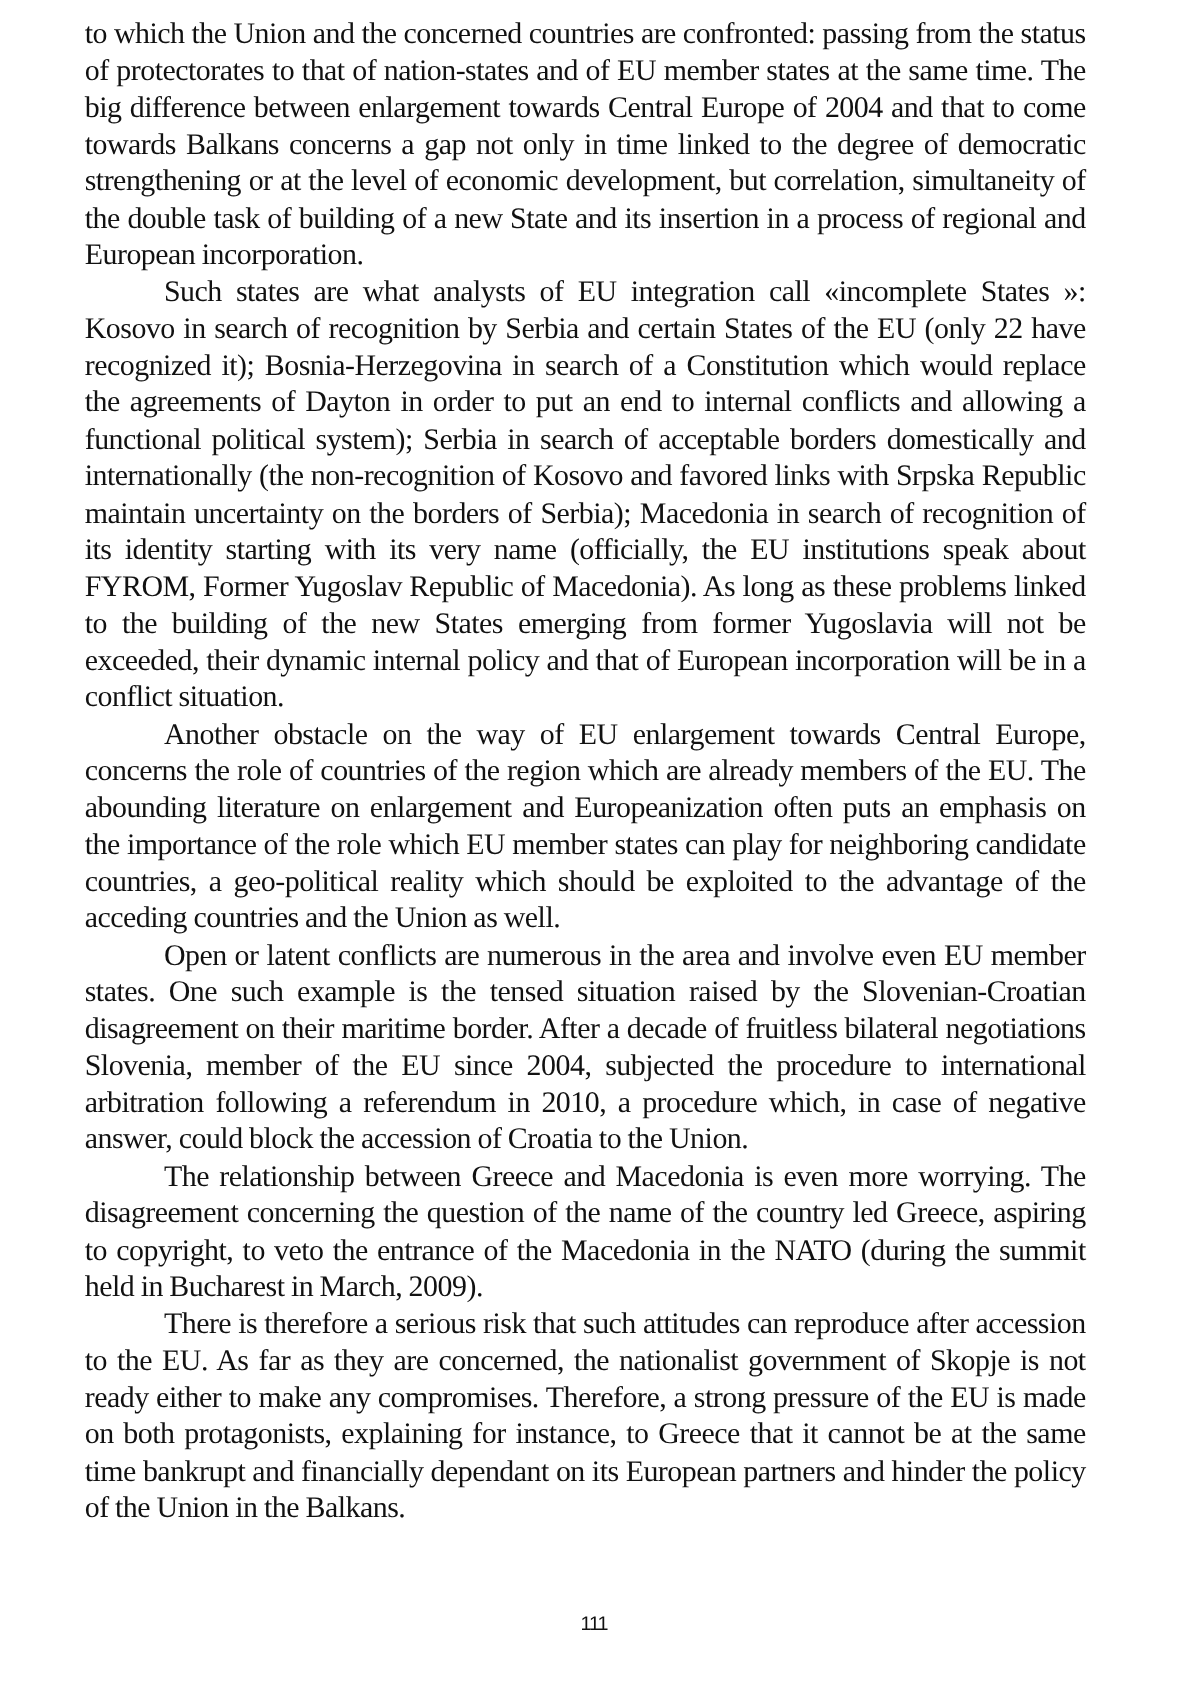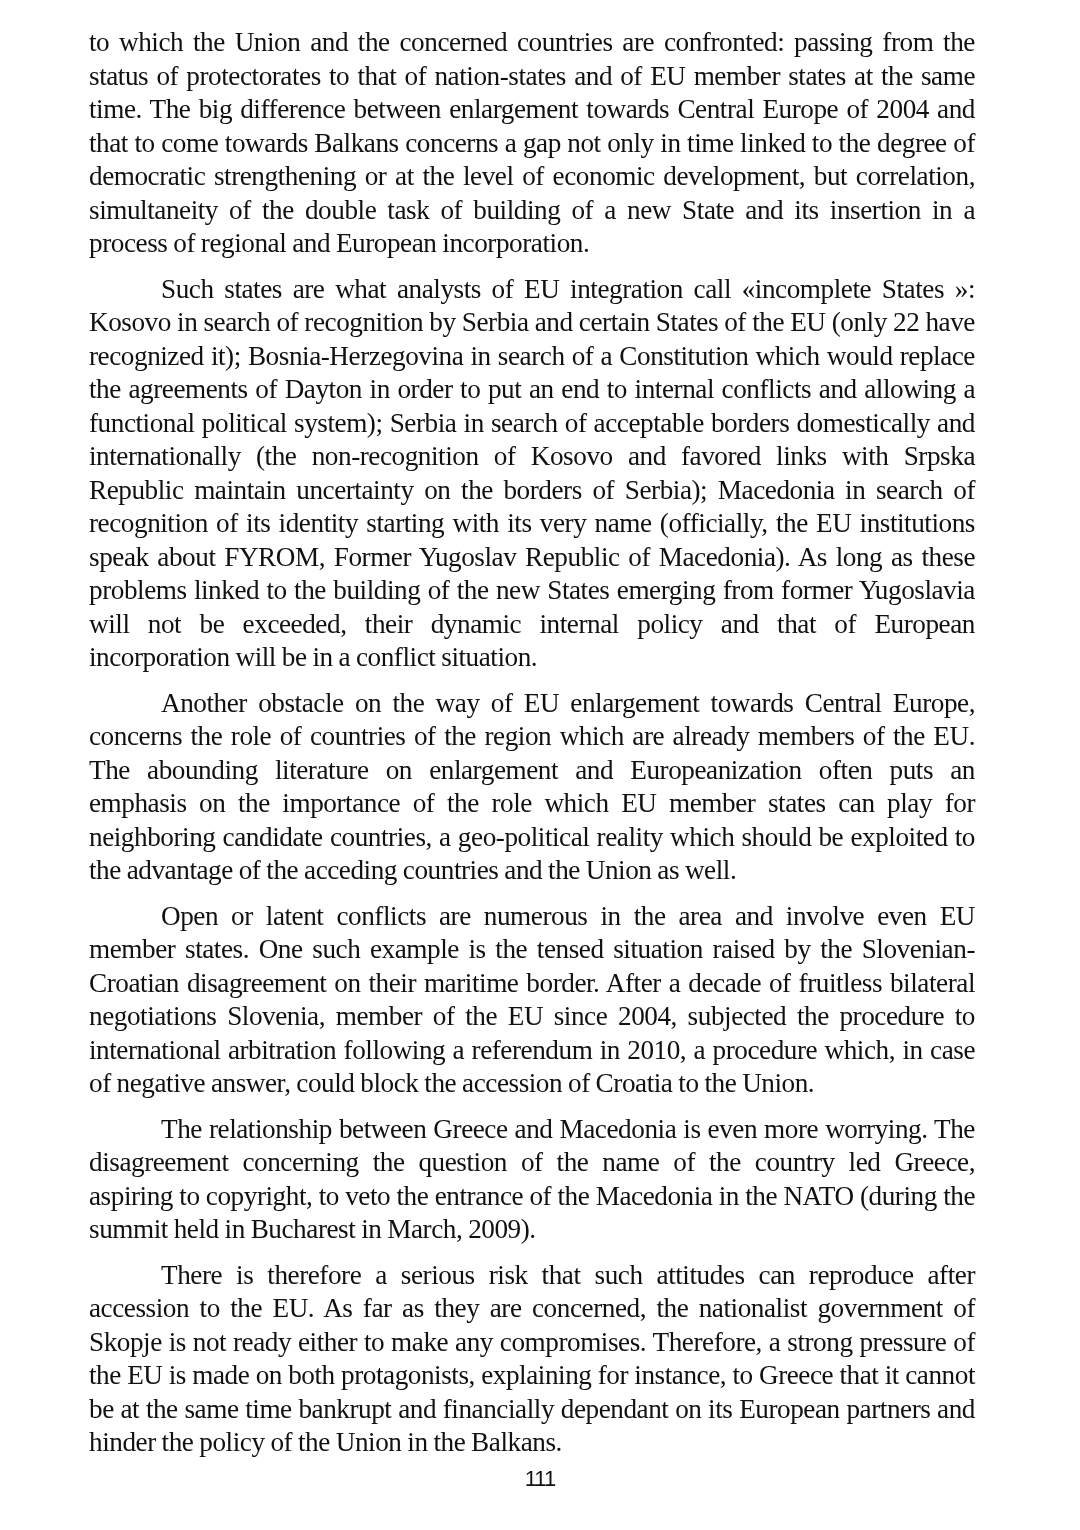--- a/index.html
+++ b/index.html
@@ -19,35 +19,35 @@
       left: 77px;
       top: 14px;
       width: 910px;
       font-family: "Liberation Serif", serif;
       font-size: 27.2px;
       line-height: 33.5px;
       letter-spacing: -0.45px;
       word-spacing: -0.5px;
     }
     .para {
-      margin: 12px;
+      margin: 0;
       text-align: justify;
       text-align-last: left;
     }
     .para.indent {
       text-indent: 72px;
     }
     .page-number {
       position: absolute;
       left: 0;
       width: 1080px;
       top: 1466px;
       text-align: center;
       font-family: "Liberation Sans", sans-serif;
-      font-size: 22px;
+      font-size: 18px;
       letter-spacing: -1px;
       color: #111111;
     }
   </style>
 </head>
 <body>
 
 <div class="page">
   <p class="para">to which the Union and the concerned countries are confronted: passing from the status of protectorates to that of nation-states and of EU member states at the same time. The big difference between enlargement towards Central Europe of 2004 and that to come towards Balkans concerns a gap not only in time linked to the degree of democratic strengthening or at the level of economic development, but correlation, simultaneity of the double task of building of a new State and its insertion in a process of regional and European incorporation.</p>
   <p class="para indent">Such states are what analysts of EU integration call «incomplete States »: Kosovo in search of recognition by Serbia and certain States of the EU (only 22 have recognized it); Bosnia-Herzegovina in search of a Constitution which would replace the agreements of Dayton in order to put an end to internal conflicts and allowing a functional political system); Serbia in search of acceptable borders domestically and internationally (the non-recognition of Kosovo and favored links with Srpska Republic maintain uncertainty on the borders of  Serbia); Macedonia in search of recognition of its identity starting with its very name (officially, the EU institutions speak about FYROM, Former Yugoslav Republic of Macedonia). As long as these problems linked to the building of the new States emerging from former Yugoslavia will not be exceeded, their dynamic internal policy and that of European incorporation will be  in a conflict situation.</p>

